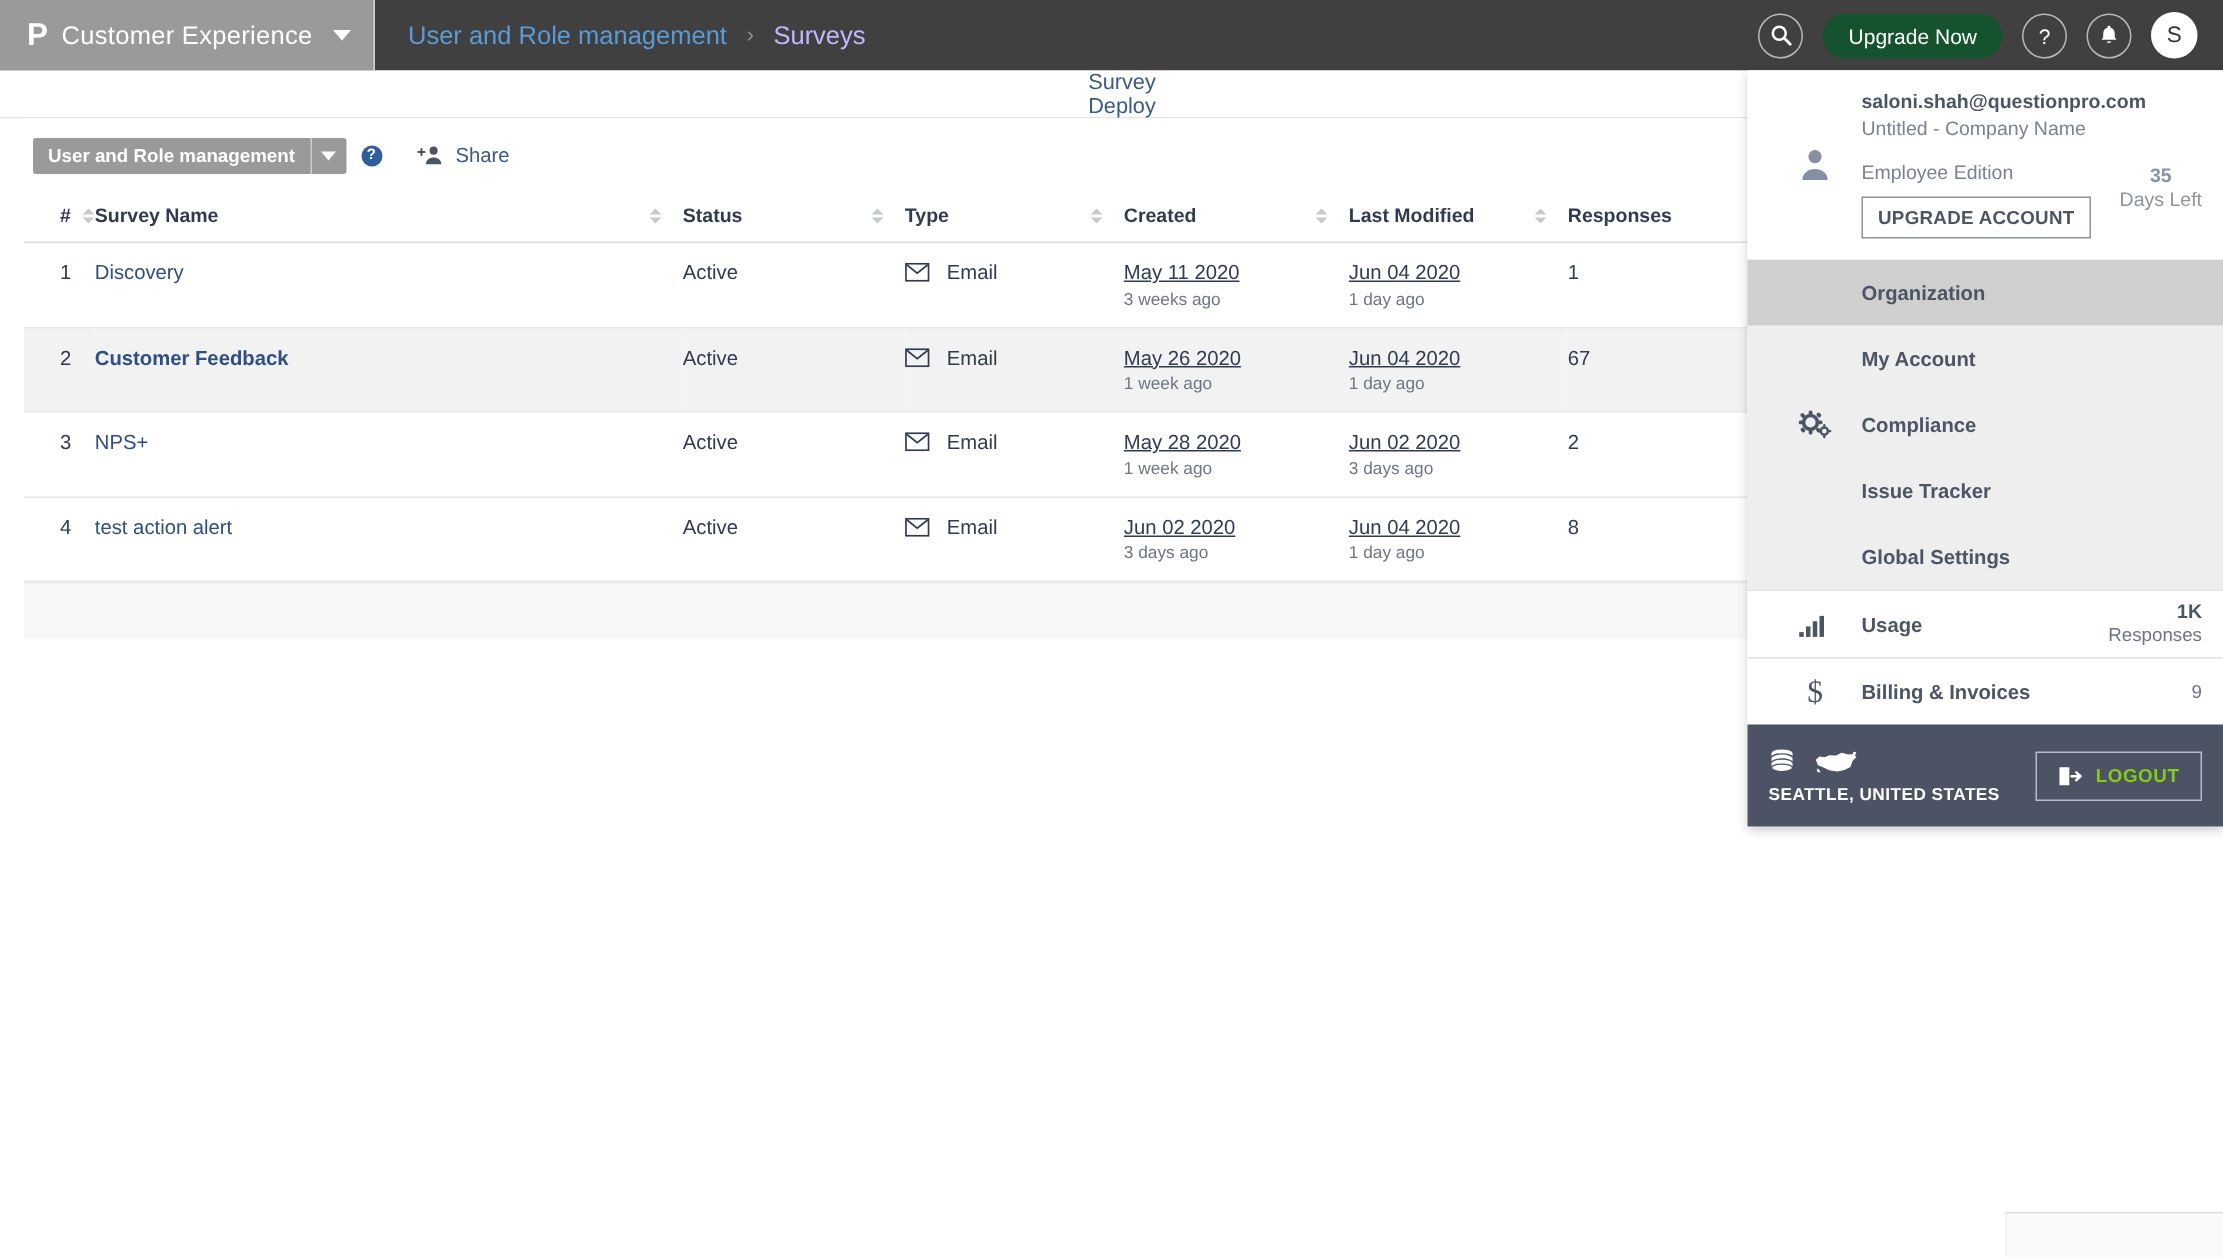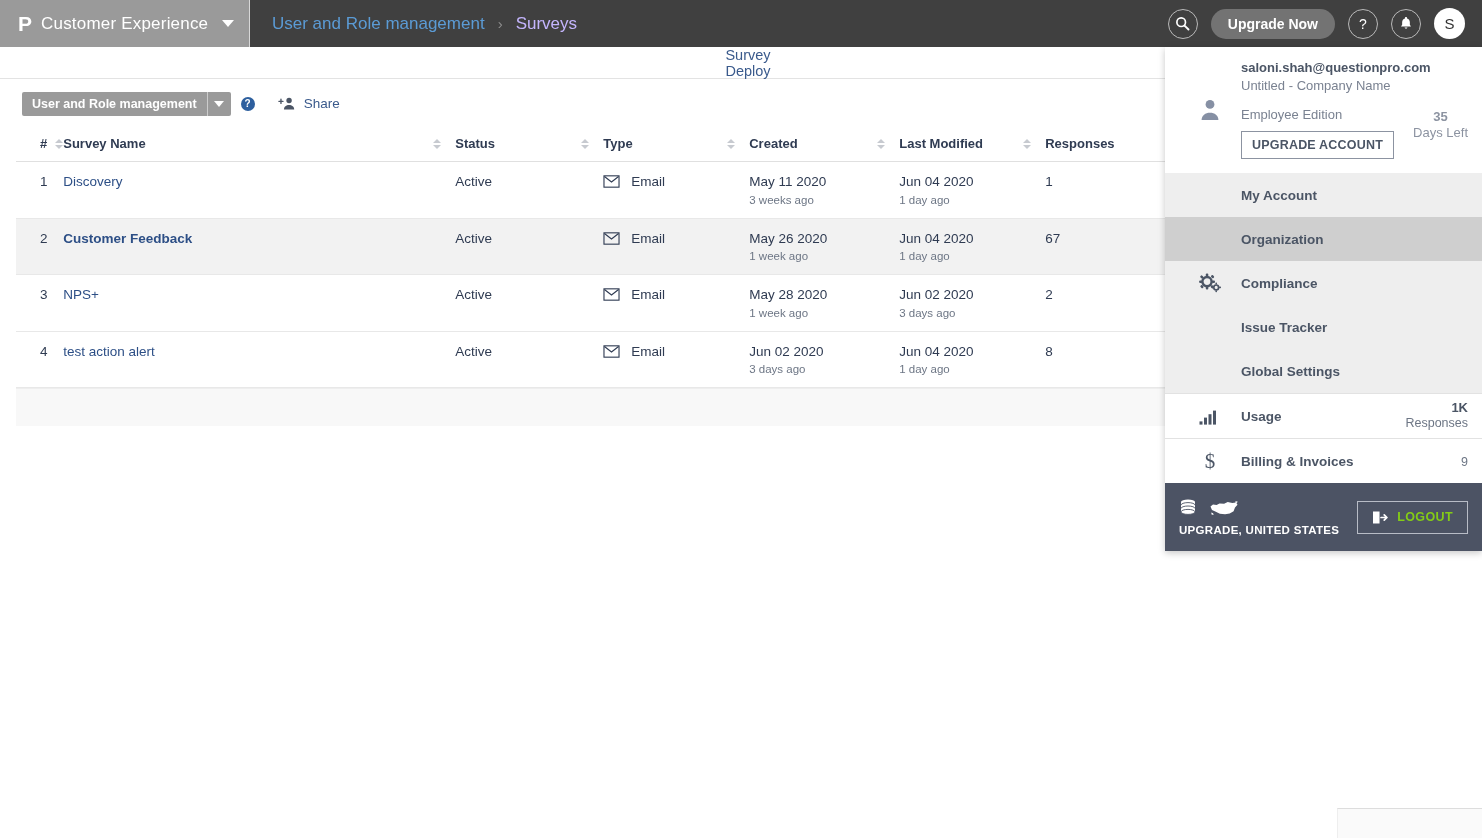--- a/index.html
+++ b/index.html
@@ -47,21 +47,21 @@
     display: flex; align-items: center; gap: 13px;
     padding-right: 17px;
   }
   .circ-btn {
     width: 30px; height: 30px; border-radius: 50%;
     border: 1px solid #b9b9b9; background: transparent;
     display: flex; align-items: center; justify-content: center;
     color: #ffffff; font-size: 14px; cursor: pointer;
   }
   .upgrade-btn {
-    background: #737373; color: #ffffff; font-weight: bold;
+    background: #14532d; color: #ffffff; font-weight: normal;
     font-size: 14px; border: none; border-radius: 15px;
     padding: 7px 17px; cursor: pointer;
   }
   .avatar-btn {
     width: 31px; height: 31px; border-radius: 50%;
     background: #ffffff; color: #333333; font-size: 15px;
     display: flex; align-items: center; justify-content: center;
     cursor: pointer;
   }
 
@@ -157,21 +157,21 @@
   table.surveys tbody tr.hl { background: #f2f2f2; }
   table.surveys tbody td {
     font-size: 13.5px; color: #2f3b52; vertical-align: top;
     padding-top: 12px; padding-bottom: 12px;
   }
   td.c-num { padding-left: 24px; color: #3a5a8c; }
   .survey-link { color: #2d4f86; cursor: pointer; }
   .survey-link.bold { font-weight: bold; }
   .status-txt { color: #2f3b52; }
   .type-cell { display: flex; align-items: center; gap: 11px; }
-  .date-main { color: #2f3b52; line-height: 1.15; }
+  .date-main { color: #2f3b52; line-height: 1.15; text-decoration: underline; }
   .date-sub { color: #6d7685; font-size: 11.5px; margin-top: 4px; }
   .resp-val { color: #2f3b52; }
 
   .card-footer {
     height: 38px; background: #f8f8f8; border-top: 1px solid #eeeeee;
   }
 
   
   .user-menu {
     position: absolute; top: 47px; right: 0; width: 317px;
@@ -498,27 +498,27 @@
       <div class="um-edition">Employee Edition</div>
       <button class="um-upgrade">UPGRADE ACCOUNT</button>
     </div>
     <div class="um-days">
       <div class="um-days-n">35</div>
       <div class="um-days-l">Days Left</div>
     </div>
   </div>
 
   <div class="um-group">
+    <div class="um-row sp active">
+      <span class="um-icon"></span>
+      <span class="um-label">Organization</span>
+    </div>
     <div class="um-row sp">
       <span class="um-icon"></span>
       <span class="um-label">My Account</span>
-    </div>
-    <div class="um-row sp active">
-      <span class="um-icon"></span>
-      <span class="um-label">Organization</span>
     </div>
     <div class="um-row sp">
       <span class="um-icon">
         <svg width="22" height="20" viewBox="0 0 22 20">
           <circle cx="8" cy="8.6" r="4.6" fill="none" stroke="#4b5565" stroke-width="2.4"></circle>
           <g fill="#4b5565">
               <rect x="6.8" y="0.6" width="2.5" height="3.2" rx="1"></rect>
               <rect x="6.8" y="13.4" width="2.5" height="3.2" rx="1"></rect>
               <rect x="0.1" y="7.4" width="3.2" height="2.5" rx="1"></rect>
               <rect x="12.8" y="7.4" width="3.2" height="2.5" rx="1"></rect>
@@ -595,21 +595,21 @@
           </svg>
         </span>
         <span>
           <svg width="30" height="19" viewBox="0 0 30 19">
             <path d="M1.5 7.5 4 5.4l3.6.5 2.9-1.4 4.6.2 3.6-1.8 4.6 1.1 3.8-.4 1.4 2.2-2.5 2.6-1.4 3.9-3.9 2.1-4.6.9-5.2-.6-4.6-2.2-3.3-1.4z" fill="#ffffff"></path>
             <path d="M2.2 13.4l1.9.9.5 1.7-2-.4z" fill="#ffffff"></path>
             <path d="M26.6 2.2l2 .3-.6 1.6-1.9-.5z" fill="#ffffff"></path>
           </svg>
         </span>
       </div>
-      <div class="um-loc-txt">UPGRADE, UNITED STATES</div>
+      <div class="um-loc-txt">SEATTLE, UNITED STATES</div>
     </div>
     <button class="um-logout">
       <span>
         <svg width="16" height="15" viewBox="0 0 17 16">
           <path d="M1 1.6h7v12.8H1z" fill="#ffffff"></path>
           <path d="M9.6 8h6.2M13 5.2 15.9 8 13 10.8" fill="none" stroke="#ffffff" stroke-width="1.8" stroke-linecap="round" stroke-linejoin="round"></path>
         </svg>
       </span>
       <span>LOGOUT</span>
     </button>

